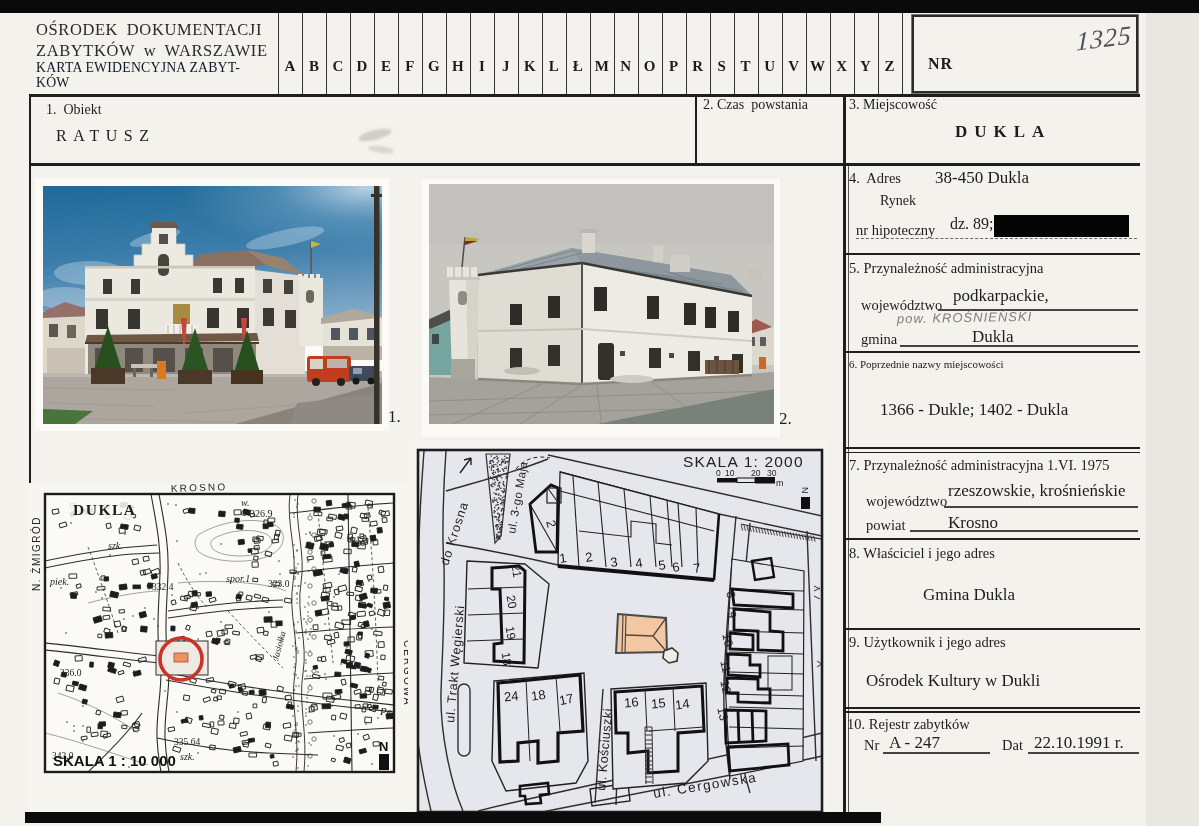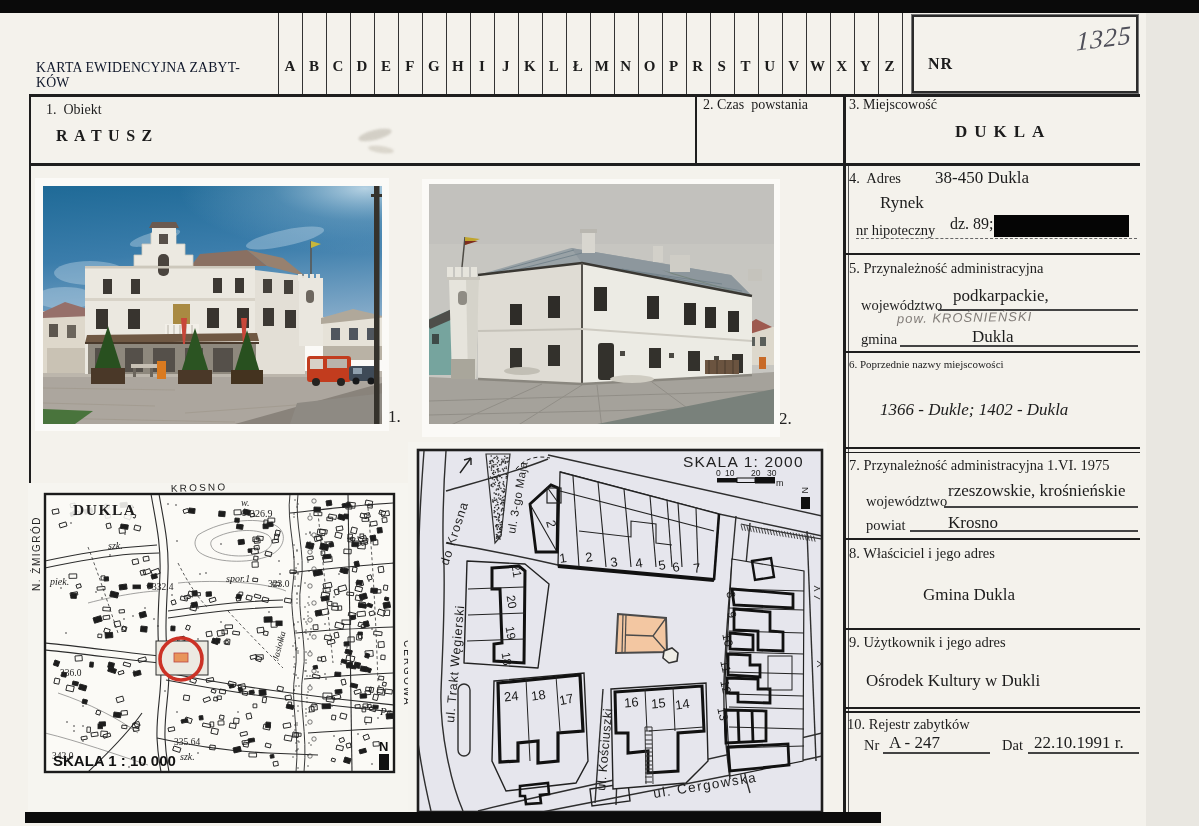--- a/index.html
+++ b/index.html
@@ -11,20 +11,21 @@
 </head>
 <body>
 <div id="page">
 
   <div class="abs" style="left:1146px;top:0;width:53px;height:826px;background:#e9e7e1;"></div>
 
   <div class="abs" style="left:0;top:0;width:1199px;height:13px;background:#0a0a0a;"></div>
 
   <div class="abs" style="left:25px;top:812px;width:856px;height:11px;background:#0c0c0c;z-index:6;"></div>
 
+  <div class="abs" style="left:36px;top:20px;width:260px;line-height:20.5px;font-size:16.5px;letter-spacing:0.6px;word-spacing:4px;color:#2a2a2a;">OŚRODEK DOKUMENTACJI<br>ZABYTKÓW w WARSZAWIE</div>
 
   <div class="abs" style="left:36px;top:61px;width:260px;line-height:14.5px;font-size:13.8px;letter-spacing:0.2px;color:#0f172a;">KARTA EWIDENCYJNA ZABYT-<br>KÓW</div>
 
   <div class="rule" style="left:278.0px;top:13px;width:1.2px;height:82px;background:#333;"></div>
   <div class="rule" style="left:302.0px;top:13px;width:1.2px;height:82px;background:#333;"></div>
   <div class="rule" style="left:326.0px;top:13px;width:1.2px;height:82px;background:#333;"></div>
   <div class="rule" style="left:349.9px;top:13px;width:1.2px;height:82px;background:#333;"></div>
   <div class="rule" style="left:373.9px;top:13px;width:1.2px;height:82px;background:#333;"></div>
   <div class="rule" style="left:397.9px;top:13px;width:1.2px;height:82px;background:#333;"></div>
   <div class="rule" style="left:421.9px;top:13px;width:1.2px;height:82px;background:#333;"></div>
@@ -81,21 +82,21 @@
   <div class="abs" style="left:928px;top:55px;font-size:16px;font-weight:bold;letter-spacing:1px;">NR</div>
 
   <div class="abs" style="left:1076px;top:24px;font-size:26px;font-style:italic;color:#50505a;transform:rotate(-7deg) skewX(-8deg);letter-spacing:1px;">1325</div>
 
   <div class="rule" style="left:30px;top:94px;width:1110px;height:2.5px;"></div>
 
   <div class="rule" style="left:29px;top:94px;width:1.5px;height:719px;"></div>
 
   <div class="abs" style="left:46px;top:102px;font-size:14px;">1.&nbsp; Obiekt</div>
 
-  <div class="abs" style="left:56px;top:127px;font-size:16px;font-weight:bold;letter-spacing:6.5px;">RATUSZ</div>
+  <div class="abs" style="left:56px;top:127px;font-size:16px;font-weight:normal;letter-spacing:6.5px;">RATUSZ</div>
 
   <div class="abs" style="left:358px;top:130px;width:34px;height:10px;background:#b9b4a8;opacity:0.55;border-radius:50%;transform:rotate(-14deg);filter:blur(1px);"></div>
   <div class="abs" style="left:368px;top:146px;width:26px;height:7px;background:#c2bcae;opacity:0.5;border-radius:50%;transform:rotate(8deg);filter:blur(1px);"></div>
 
   <div class="rule" style="left:695px;top:94px;width:1.5px;height:70px;"></div>
 
   <div class="abs" style="left:703px;top:97px;font-size:14px;">2. Czas&nbsp; powstania</div>
 
 
   <div class="rule" style="left:843px;top:94px;width:2.5px;height:719px;"></div>
@@ -104,21 +105,21 @@
   <div class="abs" style="left:849px;top:97px;font-size:14px;">3. Miejscowość</div>
 
   <div class="abs" style="left:955px;top:122px;font-size:17px;font-weight:bold;letter-spacing:7px;">DUKLA</div>
 
   <div class="rule" style="left:30px;top:163px;width:1110px;height:2.5px;"></div>
 
   <div class="abs" style="left:849px;top:170px;font-size:14.5px;">4.&nbsp; Adres</div>
 
   <div class="abs" style="left:935px;top:168px;font-size:17px;">38-450 Dukla</div>
 
-  <div class="abs" style="left:880px;top:193px;font-size:17px;">Rynek</div>
+  <div class="abs" style="left:880px;top:193px;font-size:14px;">Rynek</div>
 
   <div class="abs" style="left:856px;top:222px;font-size:14.5px;">nr hipoteczny</div>
 
   <div class="abs" style="left:950px;top:215px;font-size:16px;">dz. 89;</div>
 
   <div class="abs" style="left:994px;top:215px;width:135px;height:22px;background:#050505;"></div>
 
   <div class="abs" style="left:856px;top:238px;width:281px;border-bottom:1.5px dashed #666;"></div>
 
   <div class="rule" style="left:843px;top:253px;width:297px;height:2px;"></div>
@@ -132,21 +133,21 @@
   <div class="abs" style="left:897px;top:310px;font-size:13px;font-style:italic;color:#827d79;letter-spacing:1px;transform:rotate(-1deg);font-family:'Liberation Sans',sans-serif;">pow. KROŚNIEŃSKI</div>
 
   <div class="abs" style="left:861px;top:331px;font-size:14.5px;">gmina</div>
   <div class="rule" style="left:900px;top:345px;width:238px;height:1.5px;background:#444;"></div>
   <div class="abs" style="left:972px;top:327px;font-size:17px;">Dukla</div>
 
   <div class="rule" style="left:843px;top:351px;width:297px;height:2px;"></div>
 
   <div class="abs" style="left:849px;top:358px;font-size:11px;">6. Poprzednie nazwy miejscowości</div>
 
-  <div class="abs" style="left:880px;top:400px;font-size:17px;font-style:italic;">1366 - Dukle; 1402 - Dukla</div>
+  <div class="abs" style="left:880px;top:400px;font-size:17px;">1366 - Dukle; 1402 - Dukla</div>
 
   <div class="rule" style="left:843px;top:447px;width:297px;height:1.5px;"></div>
   <div class="rule" style="left:843px;top:451.5px;width:297px;height:1.5px;"></div>
 
   <div class="abs" style="left:849px;top:457px;font-size:14.5px;">7. Przynależność administracyjna 1.VI. 1975</div>
 
   <div class="abs" style="left:866px;top:493px;font-size:14.5px;">województwo</div>
   <div class="rule" style="left:944px;top:506px;width:194px;height:1.5px;background:#444;"></div>
   <div class="abs" style="left:948px;top:481px;font-size:17px;">rzeszowskie, krośnieńskie</div>
 

